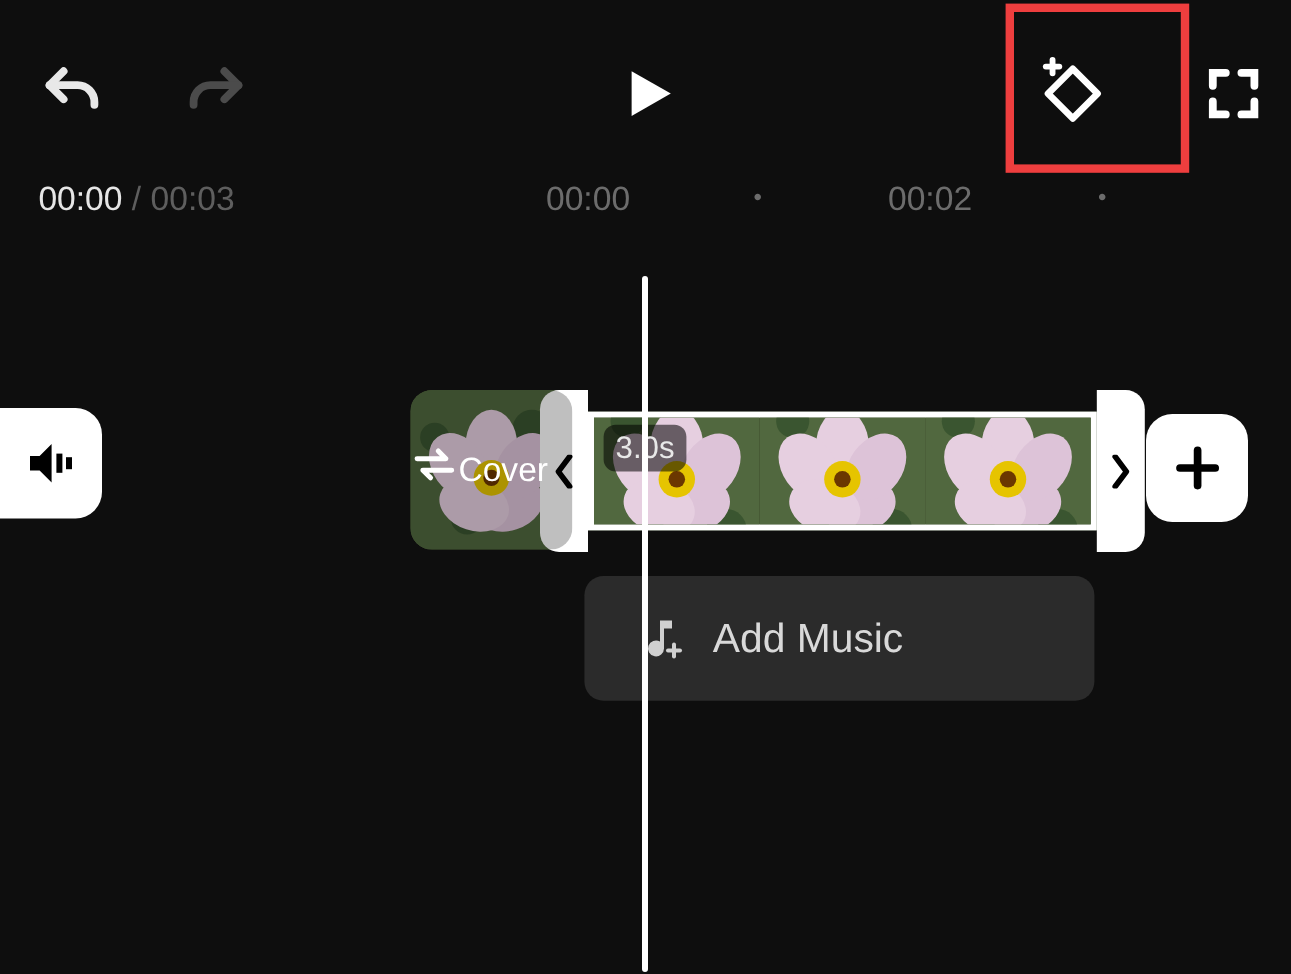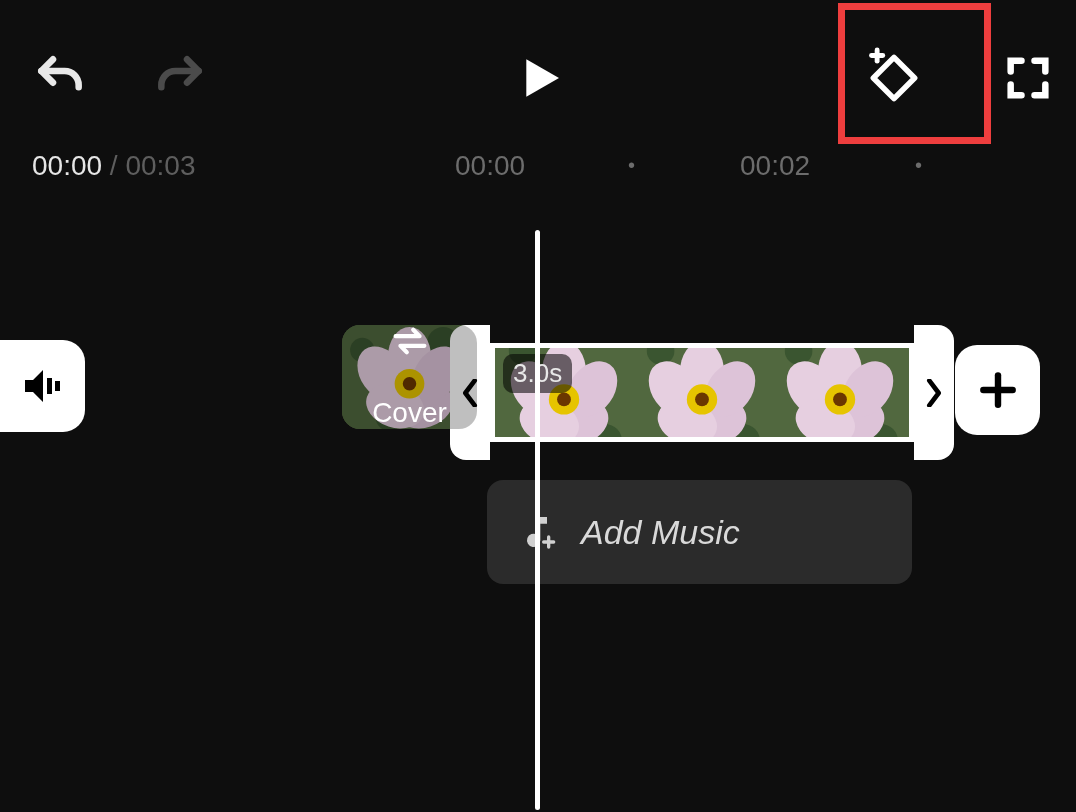--- a/index.html
+++ b/index.html
@@ -50,24 +50,24 @@
   .mute-btn {
     position:absolute; left:0; top:150px;
     width:85px; height:92px;
     background:#fff; border-radius: 0 22px 22px 0;
     display:flex; align-items:center; justify-content:center;
     cursor:pointer;
   }
 
   .cover-thumb {
     position:absolute; left:342px; top:135px;
-    width:135px; height:104px; border-radius:18px;
+    width:135px; height:133px; border-radius:18px;
     overflow:hidden; background:#405030;
-    display:flex; align-items:center; justify-content:space-between;
-    flex-direction:column;
+    display:flex; align-items:center; justify-content:flex-start;
+    flex-direction:row;
   }
   .cover-thumb .flower { position:absolute; inset:0; }
   .cover-thumb .swap-icon { position:relative; z-index:2; margin-bottom:4px; }
   .cover-thumb .cover-label { position:relative; z-index:2; font-size:28px; font-weight:500; color:#fff; }
   .cover-dim { position:absolute; inset:0; background:rgba(0,0,0,0.25); z-index:1; }
 
   .clip-container {
     position:absolute; left:450px; top:135px;
     width:504px; height:135px;
     display:flex; align-items:center;
@@ -98,23 +98,22 @@
     width:85px; height:90px; background:#fff; border-radius:22px;
     display:flex; align-items:center; justify-content:center;
     cursor:pointer;
   }
 
   .add-music {
     position:absolute; left:487px; top:290px;
     width:425px; height:104px;
     background:#2b2b2b; border-radius:16px;
     display:flex; align-items:center; gap:24px;
-    padding-left:30px;
+    padding-left:43px;
     cursor:pointer;
-    font-style:italic;
   }
   .add-music .label { font-size:34px; color:#d9d9d9; }
 
   .playhead {
     position:absolute; left:535px; top:40px;
     width:5px; height:580px; background:#fff; border-radius:3px;
     z-index:10;
   }
 
   

